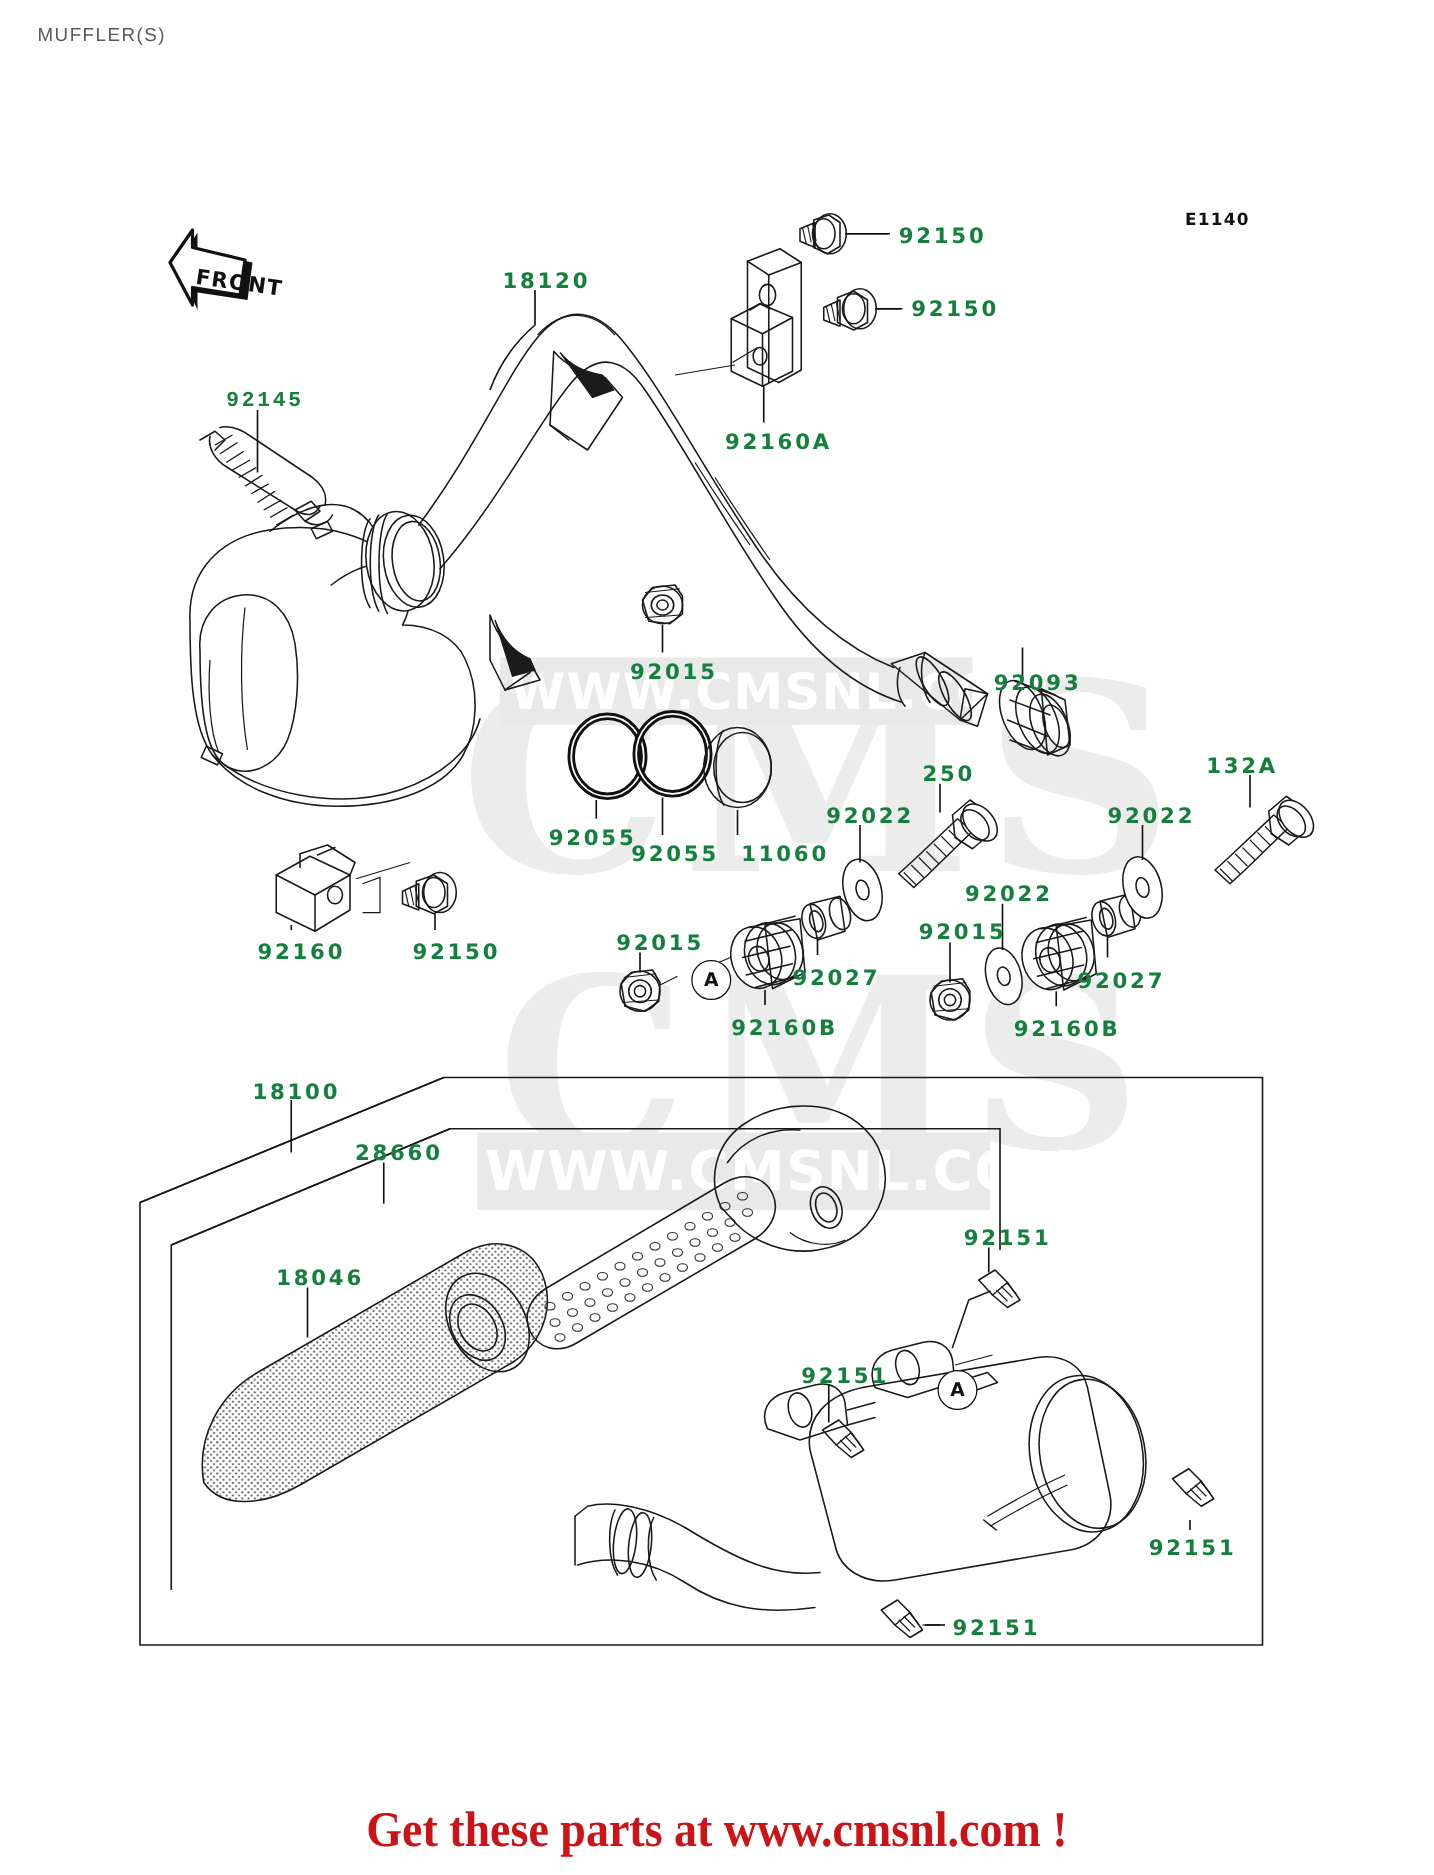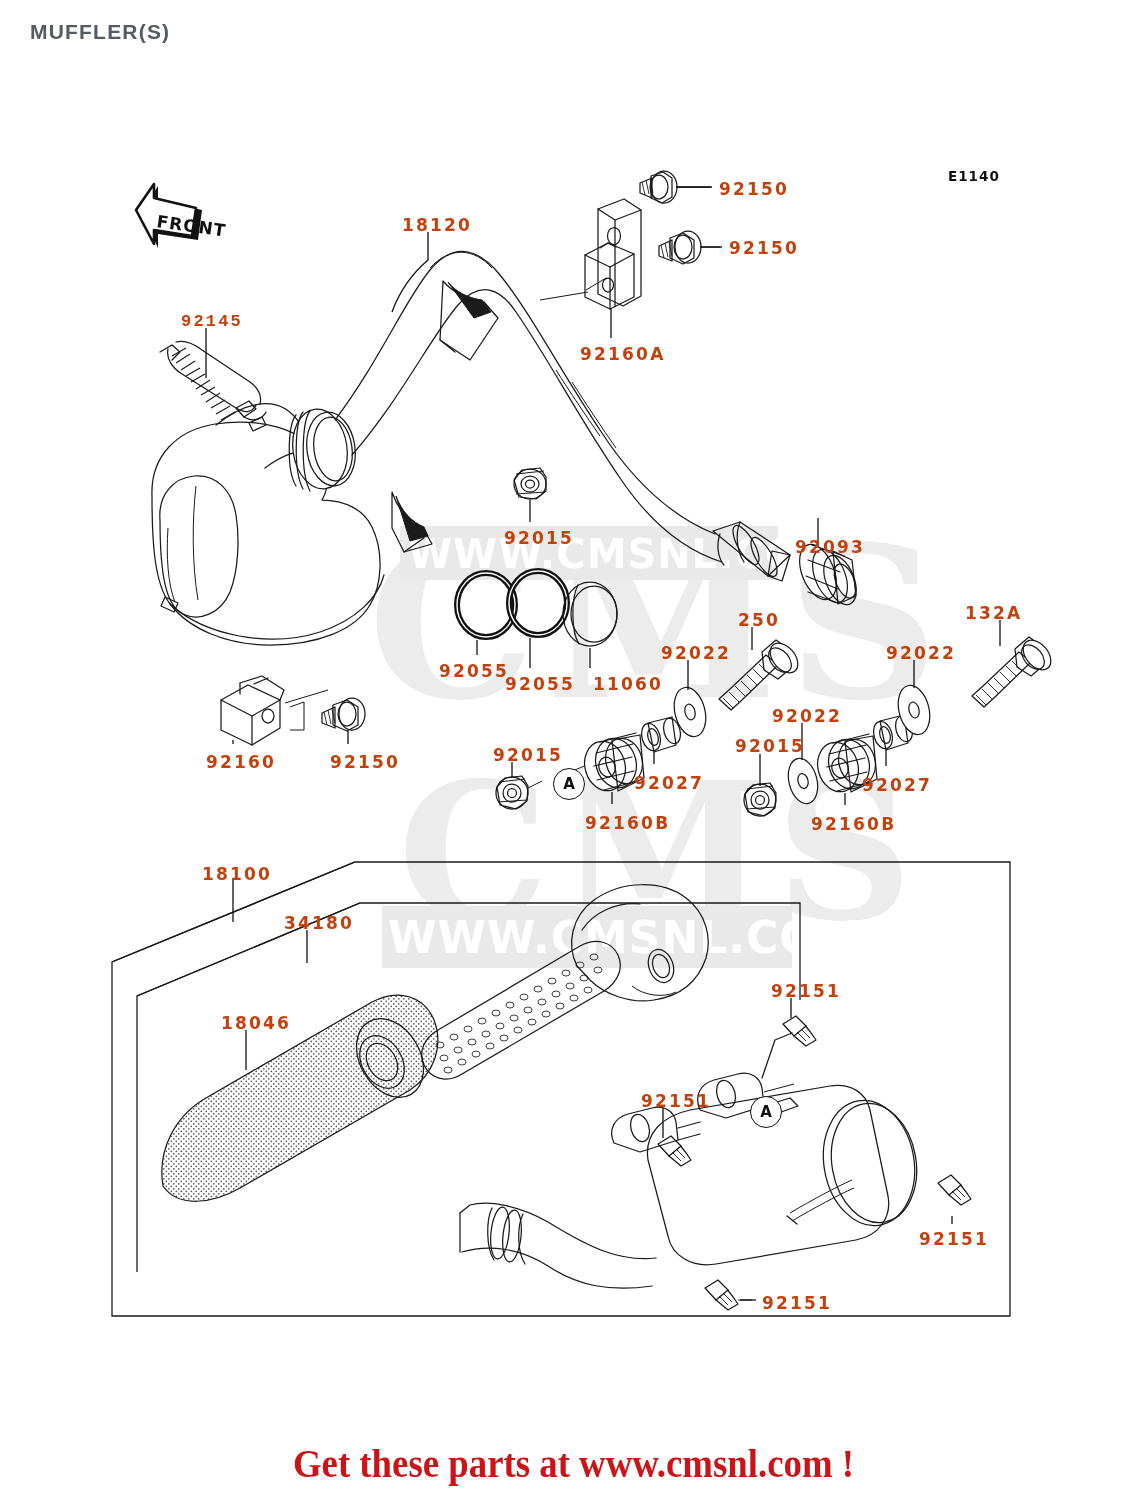--- a/index.html
+++ b/index.html
@@ -9,22 +9,22 @@
     font-family:"Liberation Sans", sans-serif;
     position:relative;
     overflow:hidden;
     -webkit-font-smoothing:antialiased;
   }
   #stage{position:absolute;left:0;top:0;width:1147px;height:1500px;}
 
   
   .title{
     position:absolute;left:30px;top:20px;
-    font-size:21px;letter-spacing:1.2px;
-    color:#555b60;font-weight:700;
+    font-size:15px;letter-spacing:1.2px;
+    color:#555b60;font-weight:400;
   }
   .figcode{
     position:absolute;left:948px;top:168px;
     font-size:13.5px;font-weight:bold;letter-spacing:1px;color:#111;
     font-family:"DejaVu Sans", sans-serif;
   }
 
   
   .footer{
     position:absolute;left:0;top:1440px;width:1147px;
@@ -37,21 +37,21 @@
     transform:scaleX(0.92);
   }
 
   
   .lbl{
     position:absolute;
     font-family:"DejaVu Sans", sans-serif;
     font-weight:bold;
     font-size:17px;
     letter-spacing:2.2px;
-    color:#c2410c;
+    color:#15803d;
     white-space:nowrap;
     line-height:1;
   }
 
   
   .wm{position:absolute;pointer-events:none;}
   .wm-band{
     position:absolute;
     background:#e9e9e9;
   }
@@ -612,21 +612,21 @@
   <div class="lbl" style="left:772px;top:708px;">92022</div>
   <div class="lbl" style="left:493px;top:747px;">92015</div>
   <div class="lbl" style="left:634px;top:775px;">92027</div>
   <div class="lbl" style="left:585px;top:815px;">92160B</div>
   <div class="lbl" style="left:735px;top:738px;">92015</div>
   <div class="lbl" style="left:862px;top:777px;">92027</div>
   <div class="lbl" style="left:811px;top:816px;">92160B</div>
   <div class="lbl" style="left:206px;top:754px;">92160</div>
   <div class="lbl" style="left:330px;top:754px;">92150</div>
   <div class="lbl" style="left:202px;top:866px;">18100</div>
-  <div class="lbl" style="left:284px;top:915px;">34180</div>
+  <div class="lbl" style="left:284px;top:915px;">28660</div>
   <div class="lbl" style="left:221px;top:1015px;">18046</div>
   <div class="lbl" style="left:771px;top:983px;">92151</div>
   <div class="lbl" style="left:641px;top:1093px;">92151</div>
   <div class="lbl" style="left:919px;top:1231px;">92151</div>
   <div class="lbl" style="left:762px;top:1295px;">92151</div>
 
   <div class="refmark" style="left:553px;top:768px;">A</div>
   <div class="refmark" style="left:750px;top:1096px;">A</div>
 
   <div class="footer">Get these parts at www.cmsnl.com !</div>

